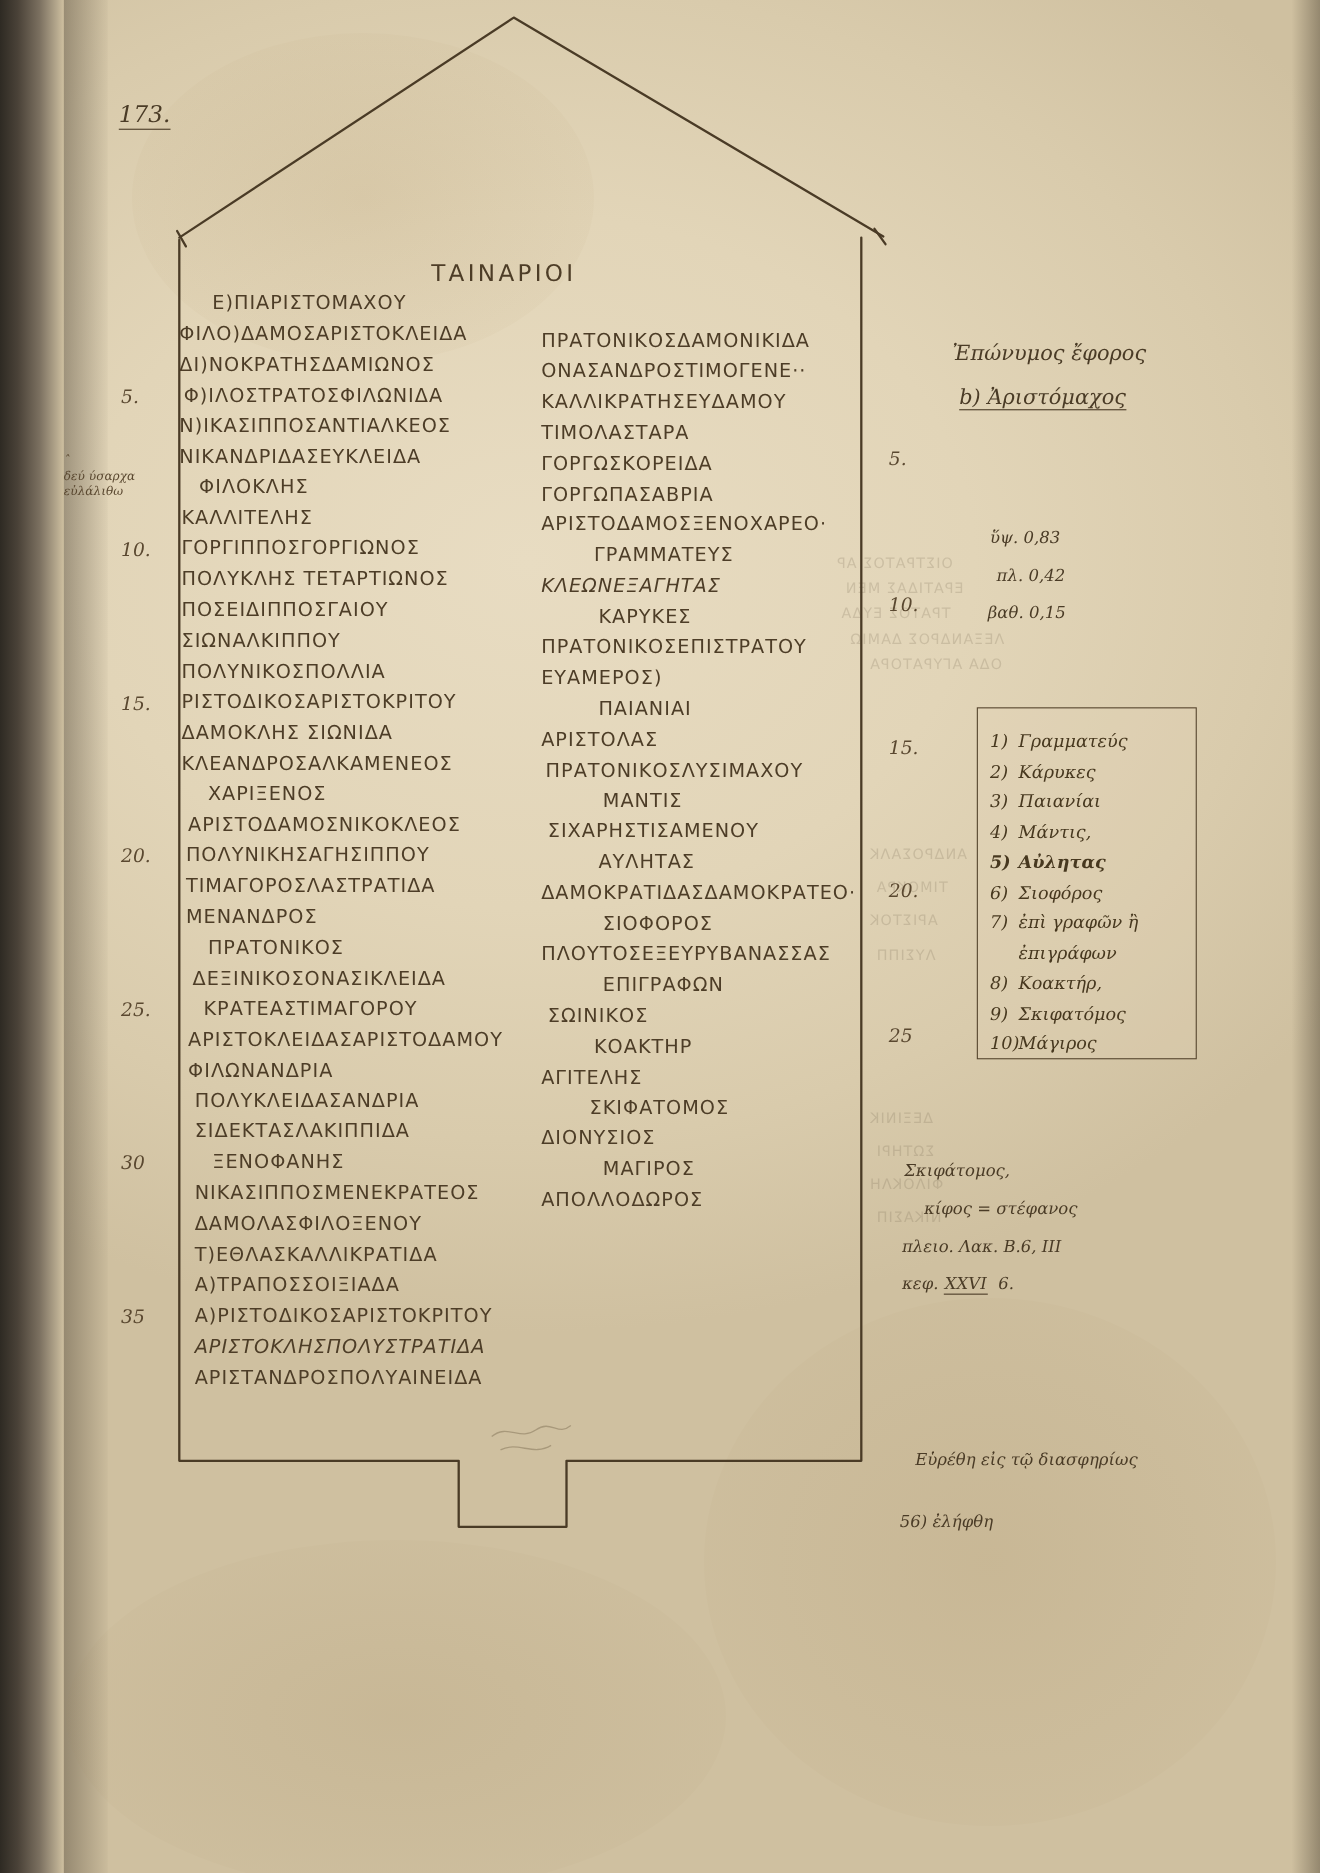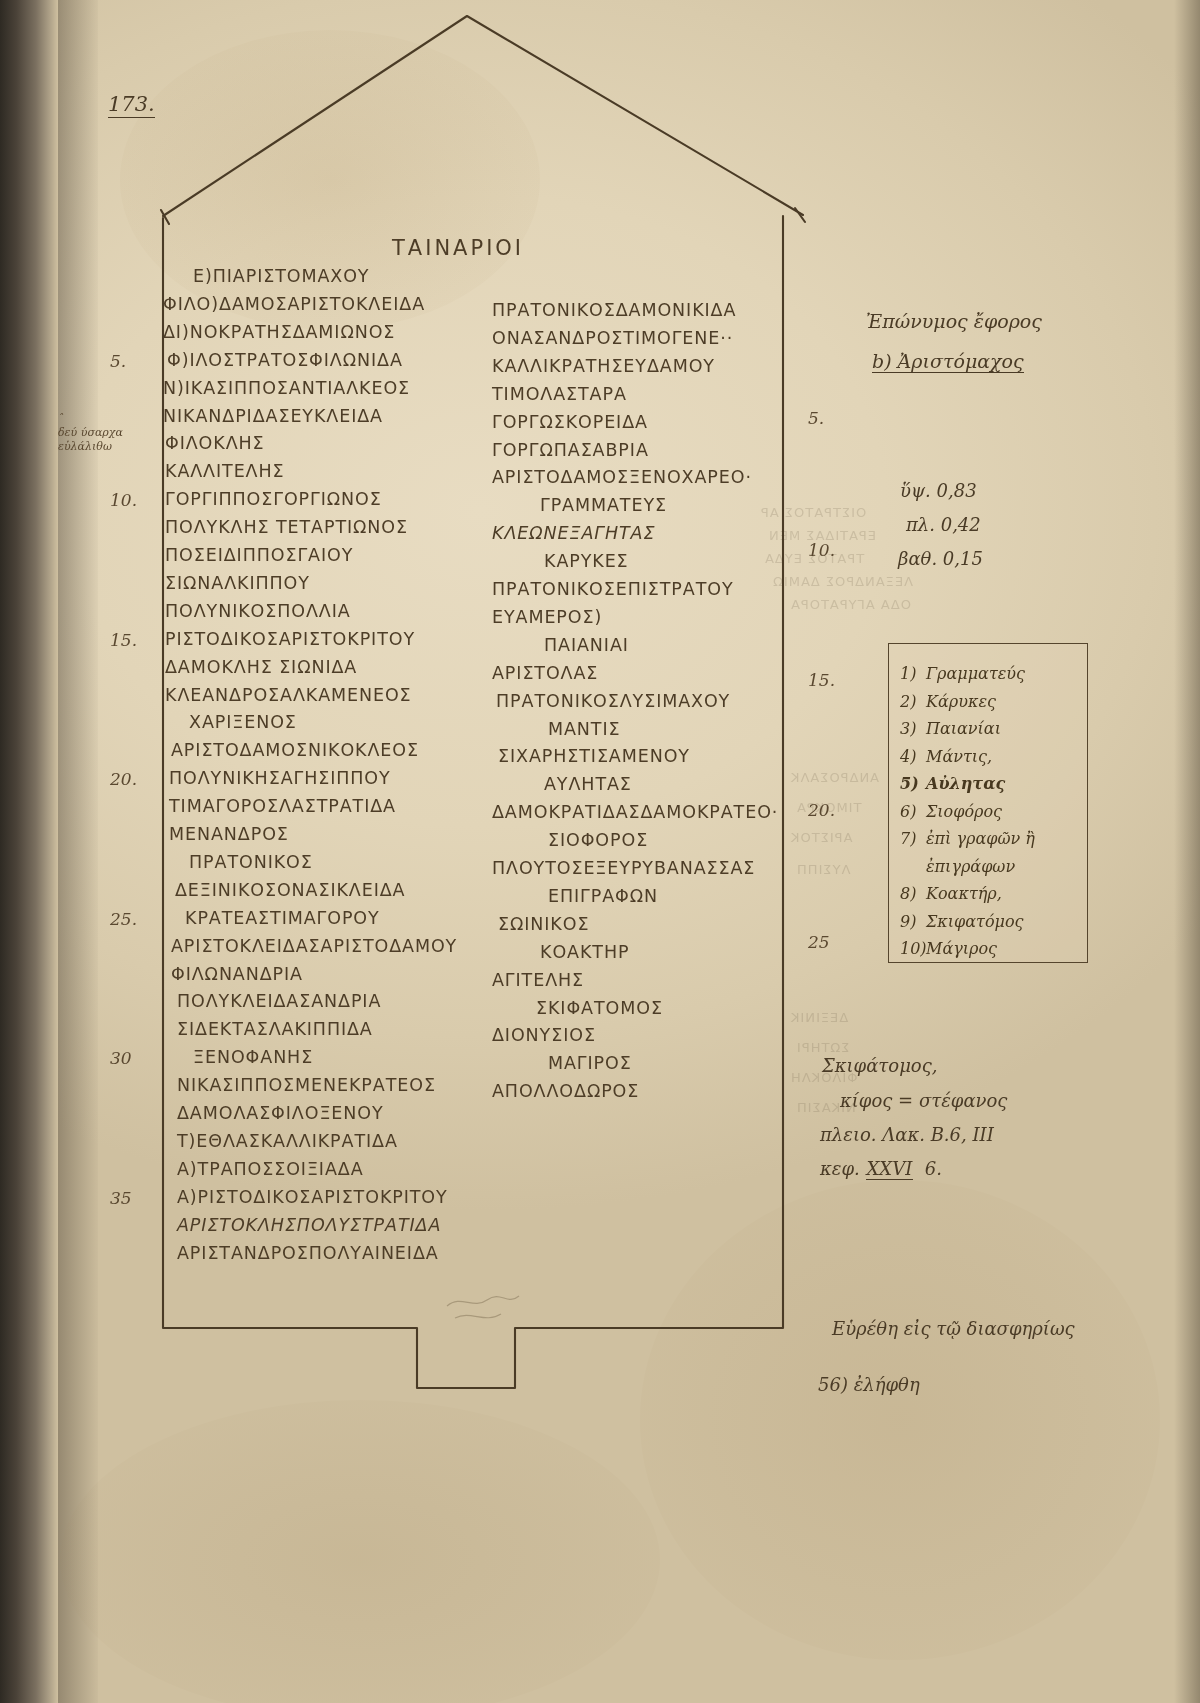--- a/index.html
+++ b/index.html
@@ -97,21 +97,21 @@
     border-bottom: 1.5px solid #4a3b26;
     padding-bottom: 1px;
   }
   .cursive {
     font-family: "DejaVu Serif", serif;
     font-style: italic;
     color: #4a3b26;
     white-space: nowrap;
   }
   .note-hdr { font-size: 19px; }
-  .note-sm { font-size: 18px; }
+  .note-sm { font-size: 15px; }
   .marginnote {
     font-family: "DejaVu Serif", serif;
     font-style: italic;
     font-size: 11px;
     color: #5a4830;
     line-height: 1.25;
   }
   #legend-box {
     position: absolute;
     left: 888px; top: 643px;
@@ -188,21 +188,21 @@
   </div>
 
   <div id="col-left" style="position:absolute; left:0; top:0;">
       <div class="ink greek-caps" style="position: absolute; left: 193px; top: 266px;">Ε)ΠΙΑΡΙΣΤΟΜΑΧΟΥ</div>
       <div class="ink greek-caps" style="position: absolute; left: 163px; top: 293.9px;">ΦΙΛΟ)ΔΑΜΟΣΑΡΙΣΤΟΚΛΕΙΔΑ</div>
       <div class="ink greek-caps" style="position: absolute; left: 163px; top: 321.8px;">ΔΙ)ΝΟΚΡΑΤΗΣΔΑΜΙΩΝΟΣ</div>
       <div class="ink linenum" style="left: 110px; top: 350.7px; position: absolute;">5.</div>
       <div class="ink greek-caps" style="position: absolute; left: 167px; top: 349.7px;">Φ)ΙΛΟΣΤΡΑΤΟΣΦΙΛΩΝΙΔΑ</div>
       <div class="ink greek-caps" style="position: absolute; left: 163px; top: 377.6px;">Ν)ΙΚΑΣΙΠΠΟΣΑΝΤΙΑΛΚΕΟΣ</div>
       <div class="ink greek-caps" style="position: absolute; left: 163px; top: 405.5px;">ΝΙΚΑΝΔΡΙΔΑΣΕΥΚΛΕΙΔΑ</div>
-      <div class="ink greek-caps" style="position: absolute; left: 165px; top: 433.4px; text-align: center;">ΦΙΛΟΚΛΗΣ</div>
+      <div class="ink greek-caps" style="position: absolute; left: 181px; top: 433.4px; text-align: center;">ΦΙΛΟΚΛΗΣ</div>
       <div class="ink greek-caps" style="position: absolute; left: 165px; top: 461.3px;">ΚΑΛΛΙΤΕΛΗΣ</div>
       <div class="ink linenum" style="left: 110px; top: 490.2px; position: absolute;">10.</div>
       <div class="ink greek-caps" style="position: absolute; left: 165px; top: 489.2px;">ΓΟΡΓΙΠΠΟΣΓΟΡΓΙΩΝΟΣ</div>
       <div class="ink greek-caps" style="position: absolute; left: 165px; top: 517.1px;">ΠΟΛΥΚΛΗΣ ΤΕΤΑΡΤΙΩΝΟΣ</div>
       <div class="ink greek-caps" style="position: absolute; left: 165px; top: 545px;">ΠΟΣΕΙΔΙΠΠΟΣΓΑΙΟΥ</div>
       <div class="ink greek-caps" style="position: absolute; left: 165px; top: 572.9px;">ΣΙΩΝΑΛΚΙΠΠΟΥ</div>
       <div class="ink greek-caps" style="position: absolute; left: 165px; top: 600.8px;">ΠΟΛΥΝΙΚΟΣΠΟΛΛΙΑ</div>
       <div class="ink linenum" style="left: 110px; top: 629.7px; position: absolute;">15.</div>
       <div class="ink greek-caps" style="position: absolute; left: 165px; top: 628.7px;">ΡΙΣΤΟΔΙΚΟΣΑΡΙΣΤΟΚΡΙΤΟΥ</div>
       <div class="ink greek-caps" style="position: absolute; left: 165px; top: 656.6px;">ΔΑΜΟΚΛΗΣ ΣΙΩΝΙΔΑ</div>

